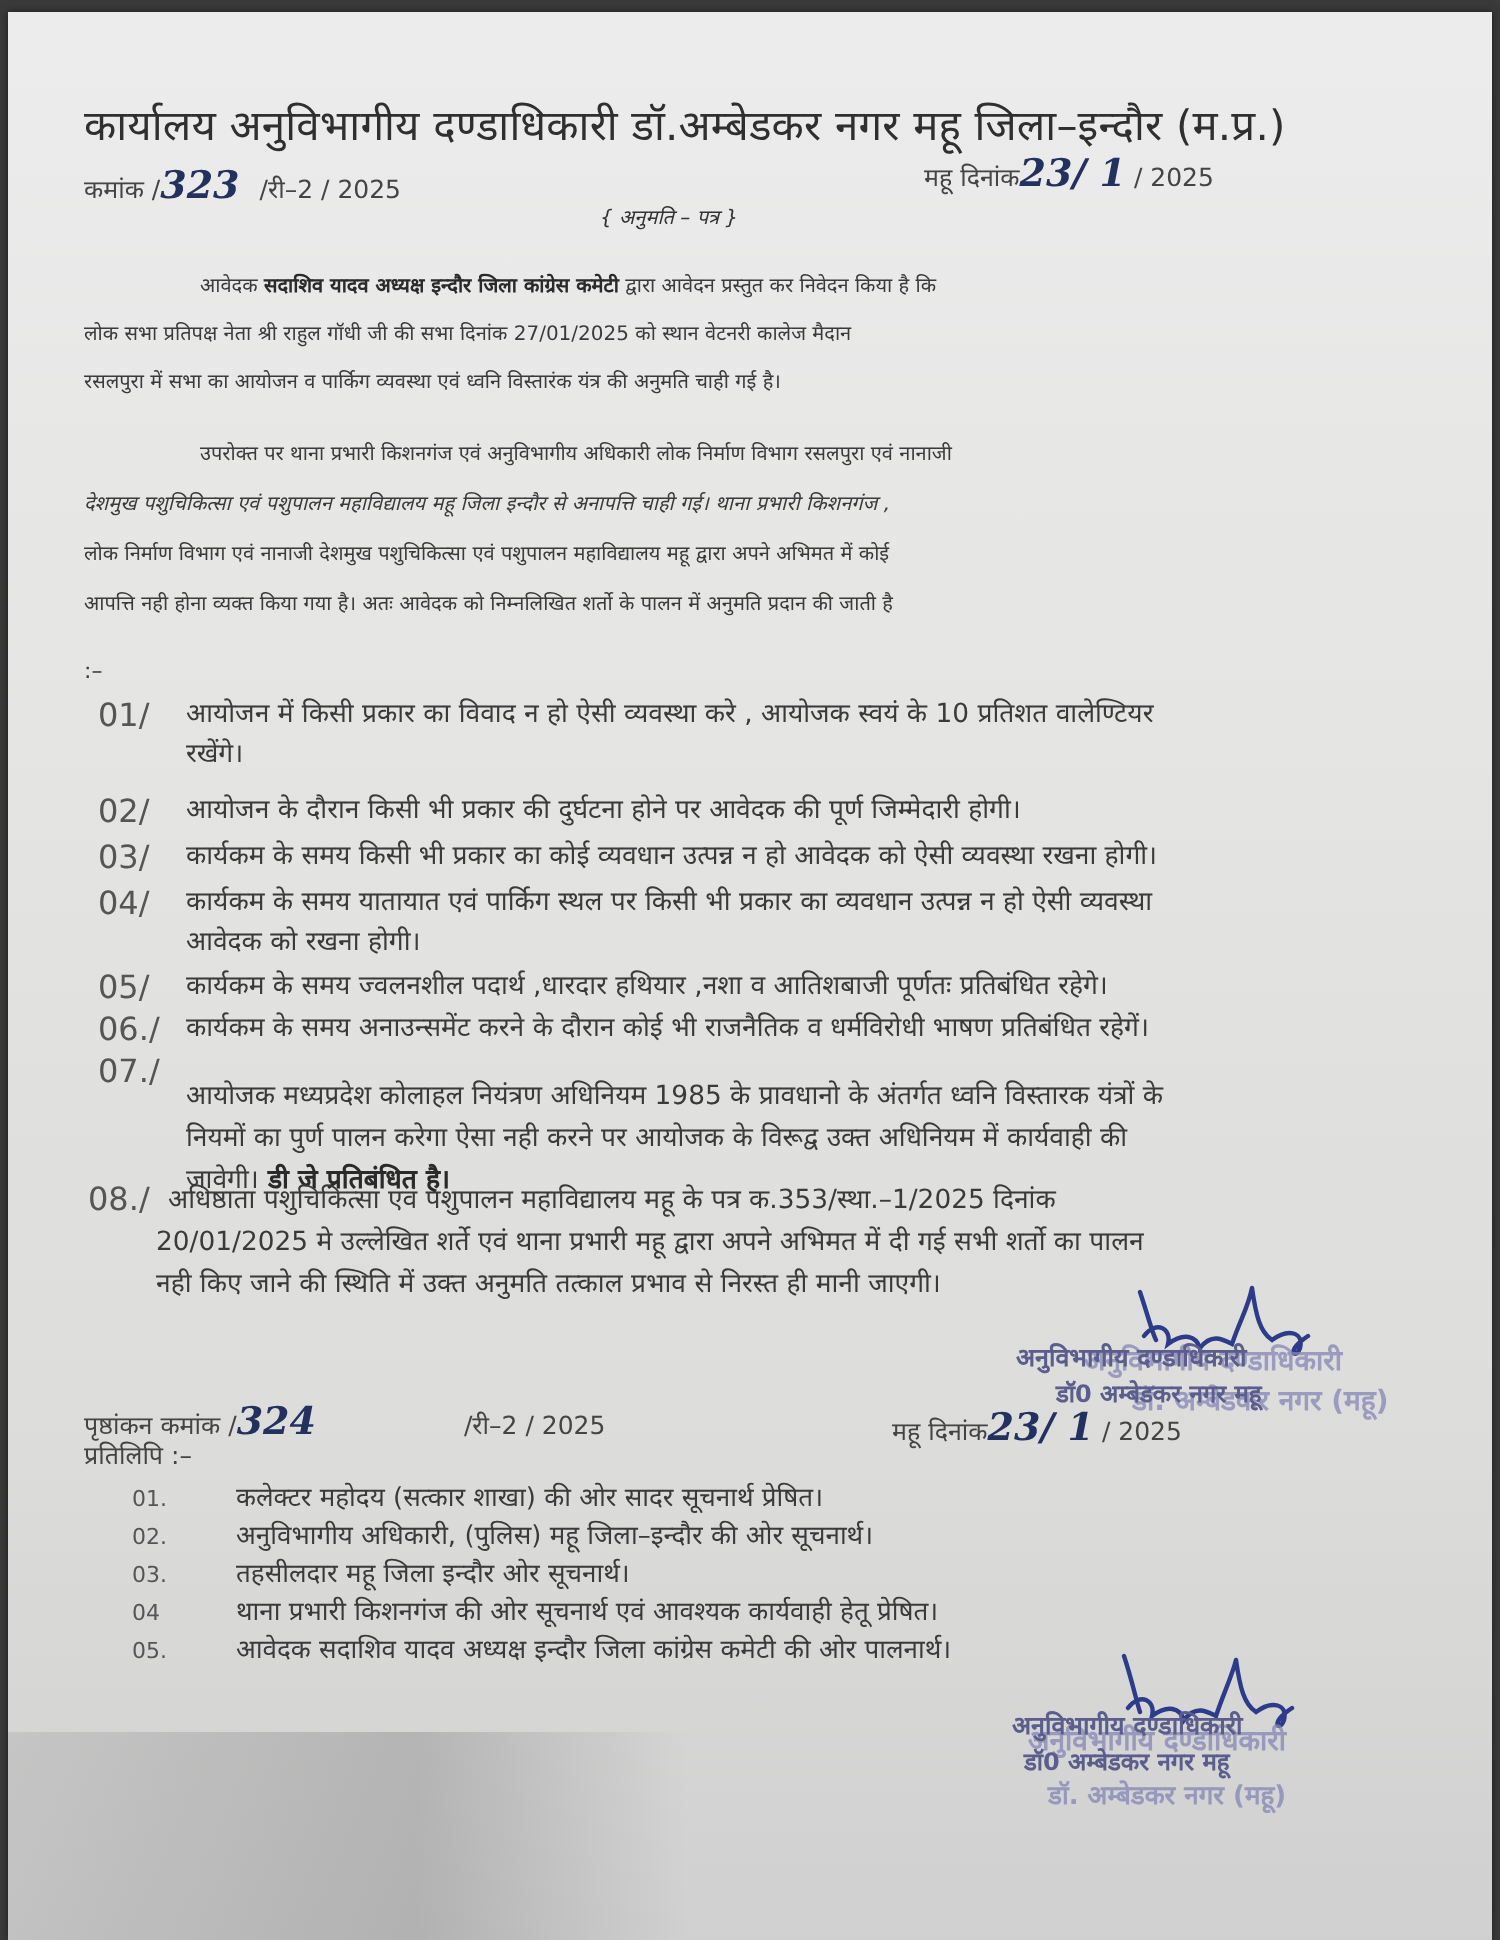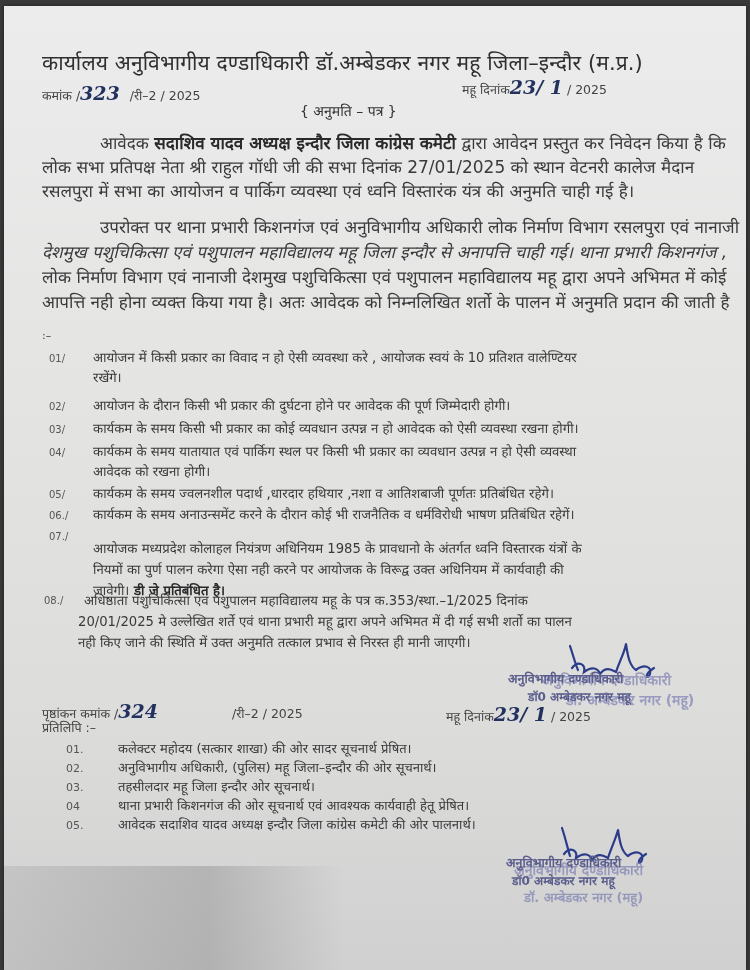--- a/index.html
+++ b/index.html
@@ -17,25 +17,25 @@
   }
   .shade {
     position: absolute; left: 0; top: 860px; width: 340px; height: 110px;
     background: linear-gradient(90deg, rgba(150,150,150,0.25), rgba(120,120,120,0.35) 60%, rgba(120,120,120,0));
     pointer-events: none;
   }
   .abs { position: absolute; white-space: nowrap; }
   .title { left: 42px; top: 48px; font-size: 21px; color: #2f2f2f; letter-spacing: 0.1px; }
   .small { font-size: 12.5px; color: #444; }
   .hand { font-family: "DejaVu Serif", serif; font-style: italic; color: #23315f; font-size: 19px; font-weight: bold; }
-  .subtitle { left: 296px; top: 95px; font-size: 14px; color: #333; }
-  .para { font-size: 17px; color: #3a3a3a; line-height: 23px; }
+  .subtitle { left: 296px; top: 95px; font-size: 10px; color: #333; font-style: italic; }
+  .para { font-size: 10px; color: #3a3a3a; line-height: 23px; }
   .b { font-weight: bold; color: #2a2a2a; }
   .item { font-size: 13.2px; color: #3a3a3a; line-height: 20px; }
-  .num { display: inline-block; width: 56px; color: #555; font-size: 10px; }
+  .num { display: inline-block; width: 56px; color: #555; font-size: 16px; }
   .cond { position: absolute; left: 45px; }
   .cond .txt { position: absolute; left: 44px; top: 0; white-space: nowrap; }
   .sig-ink { stroke: #2c3b8a; fill: none; stroke-width: 2.2; stroke-linecap: round; }
   .stamp { color: #5b5e8c; font-size: 12.5px; font-weight: bold; }
   .stamp2 { color: #8486b5; font-size: 14px; font-weight: bold; opacity: 0.75; }
   .cc { font-size: 13px; color: #3a3a3a; margin-left: 24px; }
   .ccnum { display: inline-block; width: 52px; font-size: 11px; color: #555; }
 </style>
 </head>
 <body>

